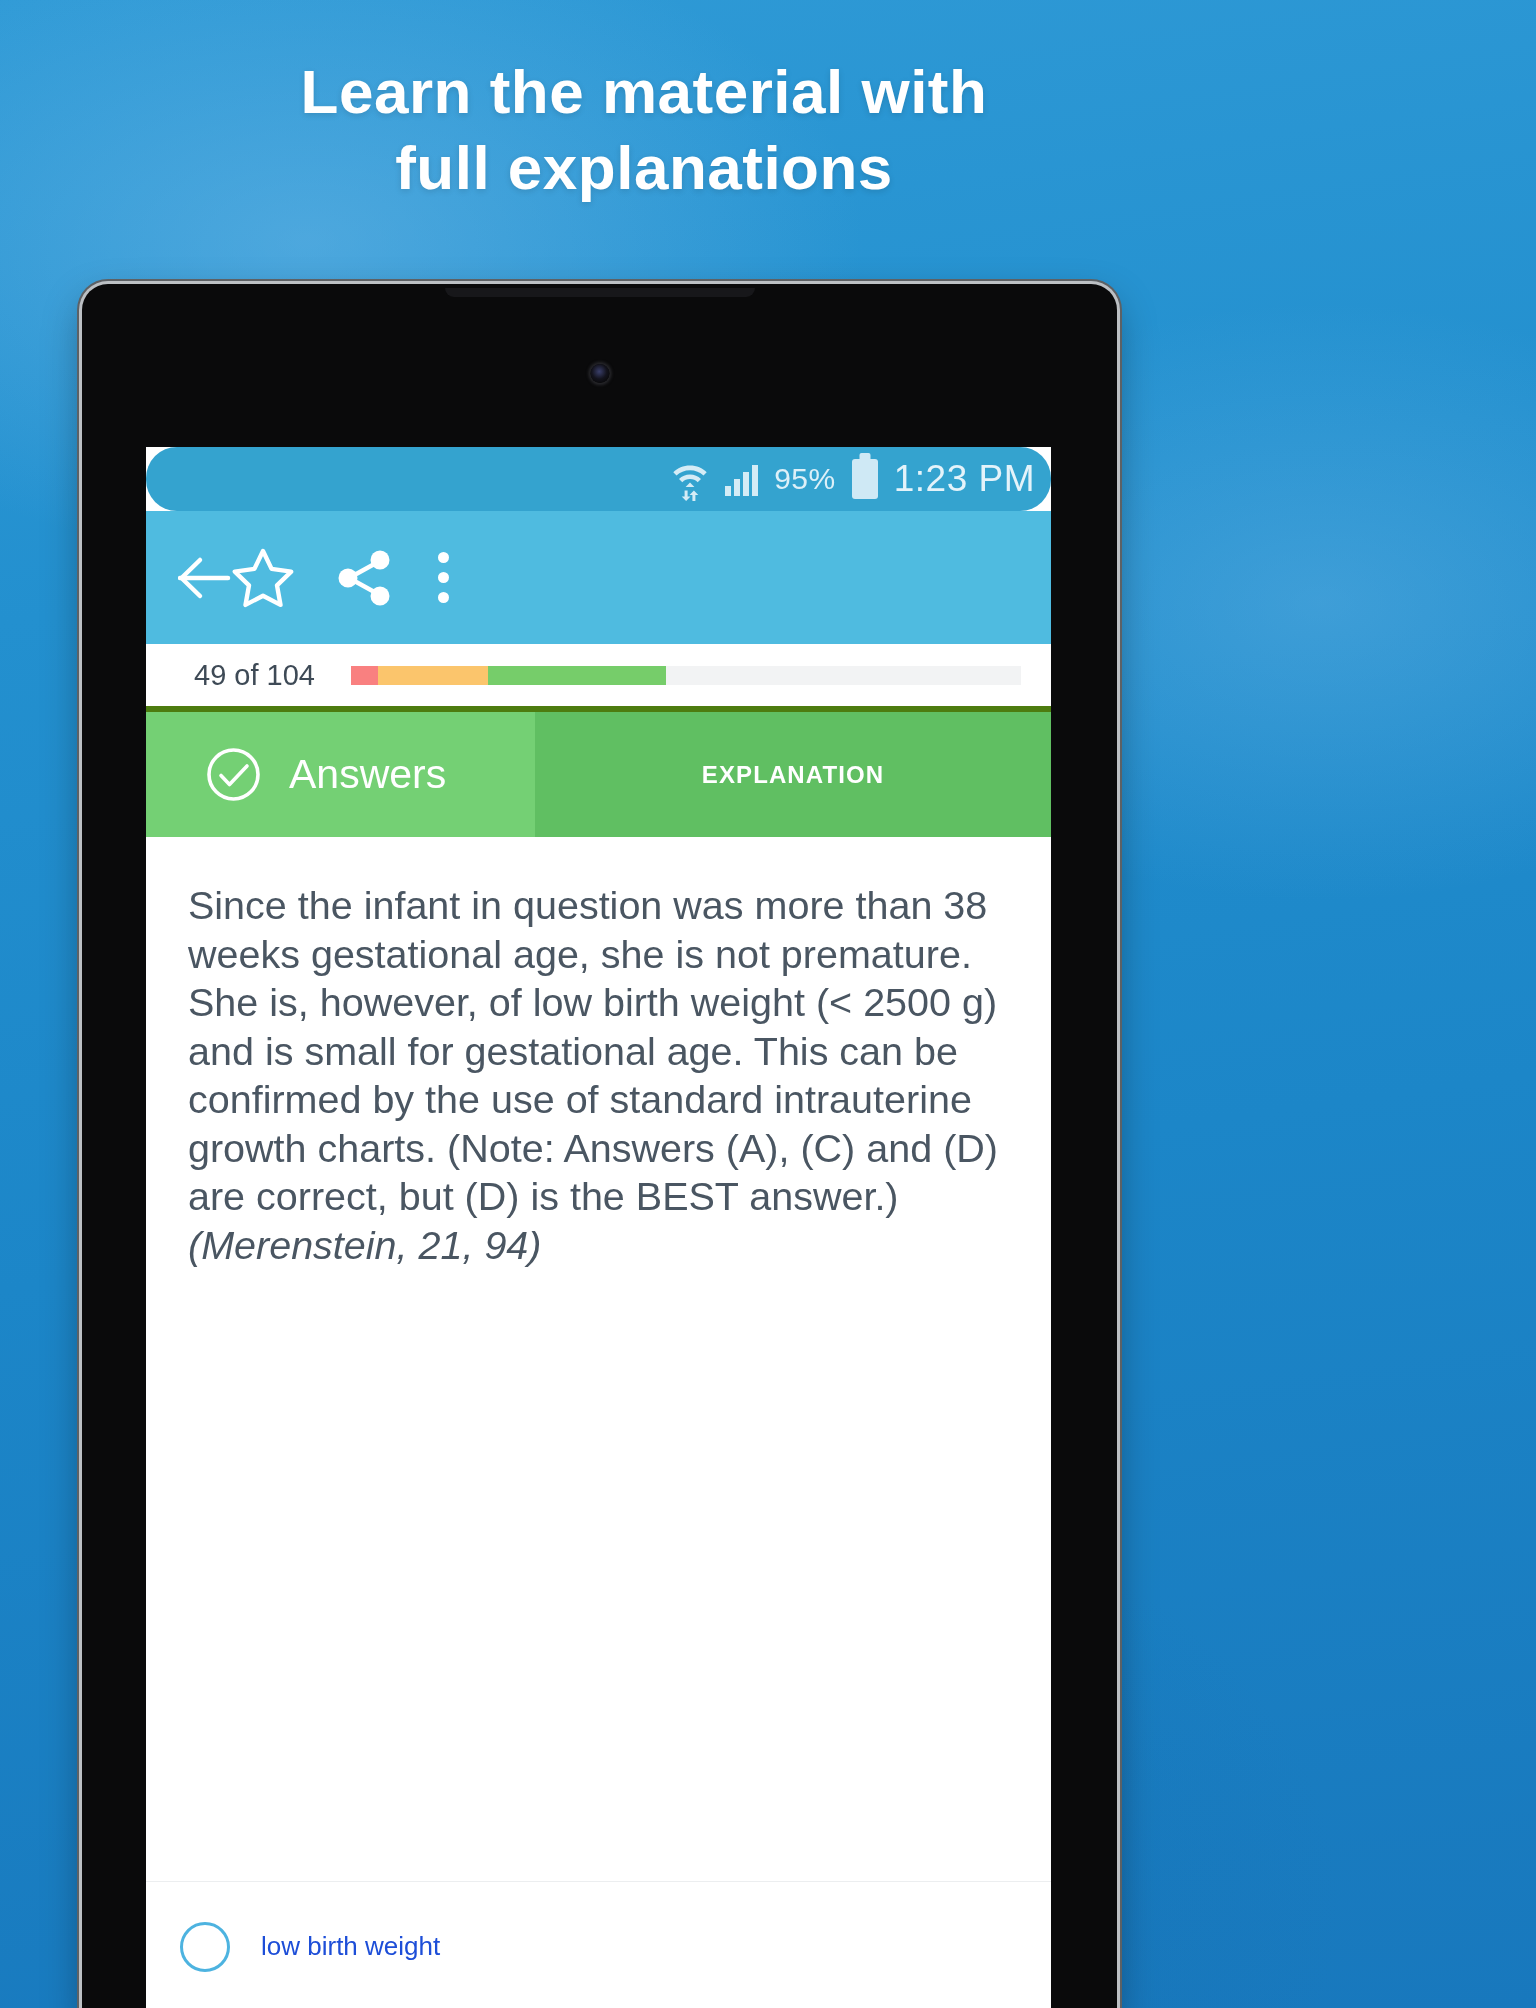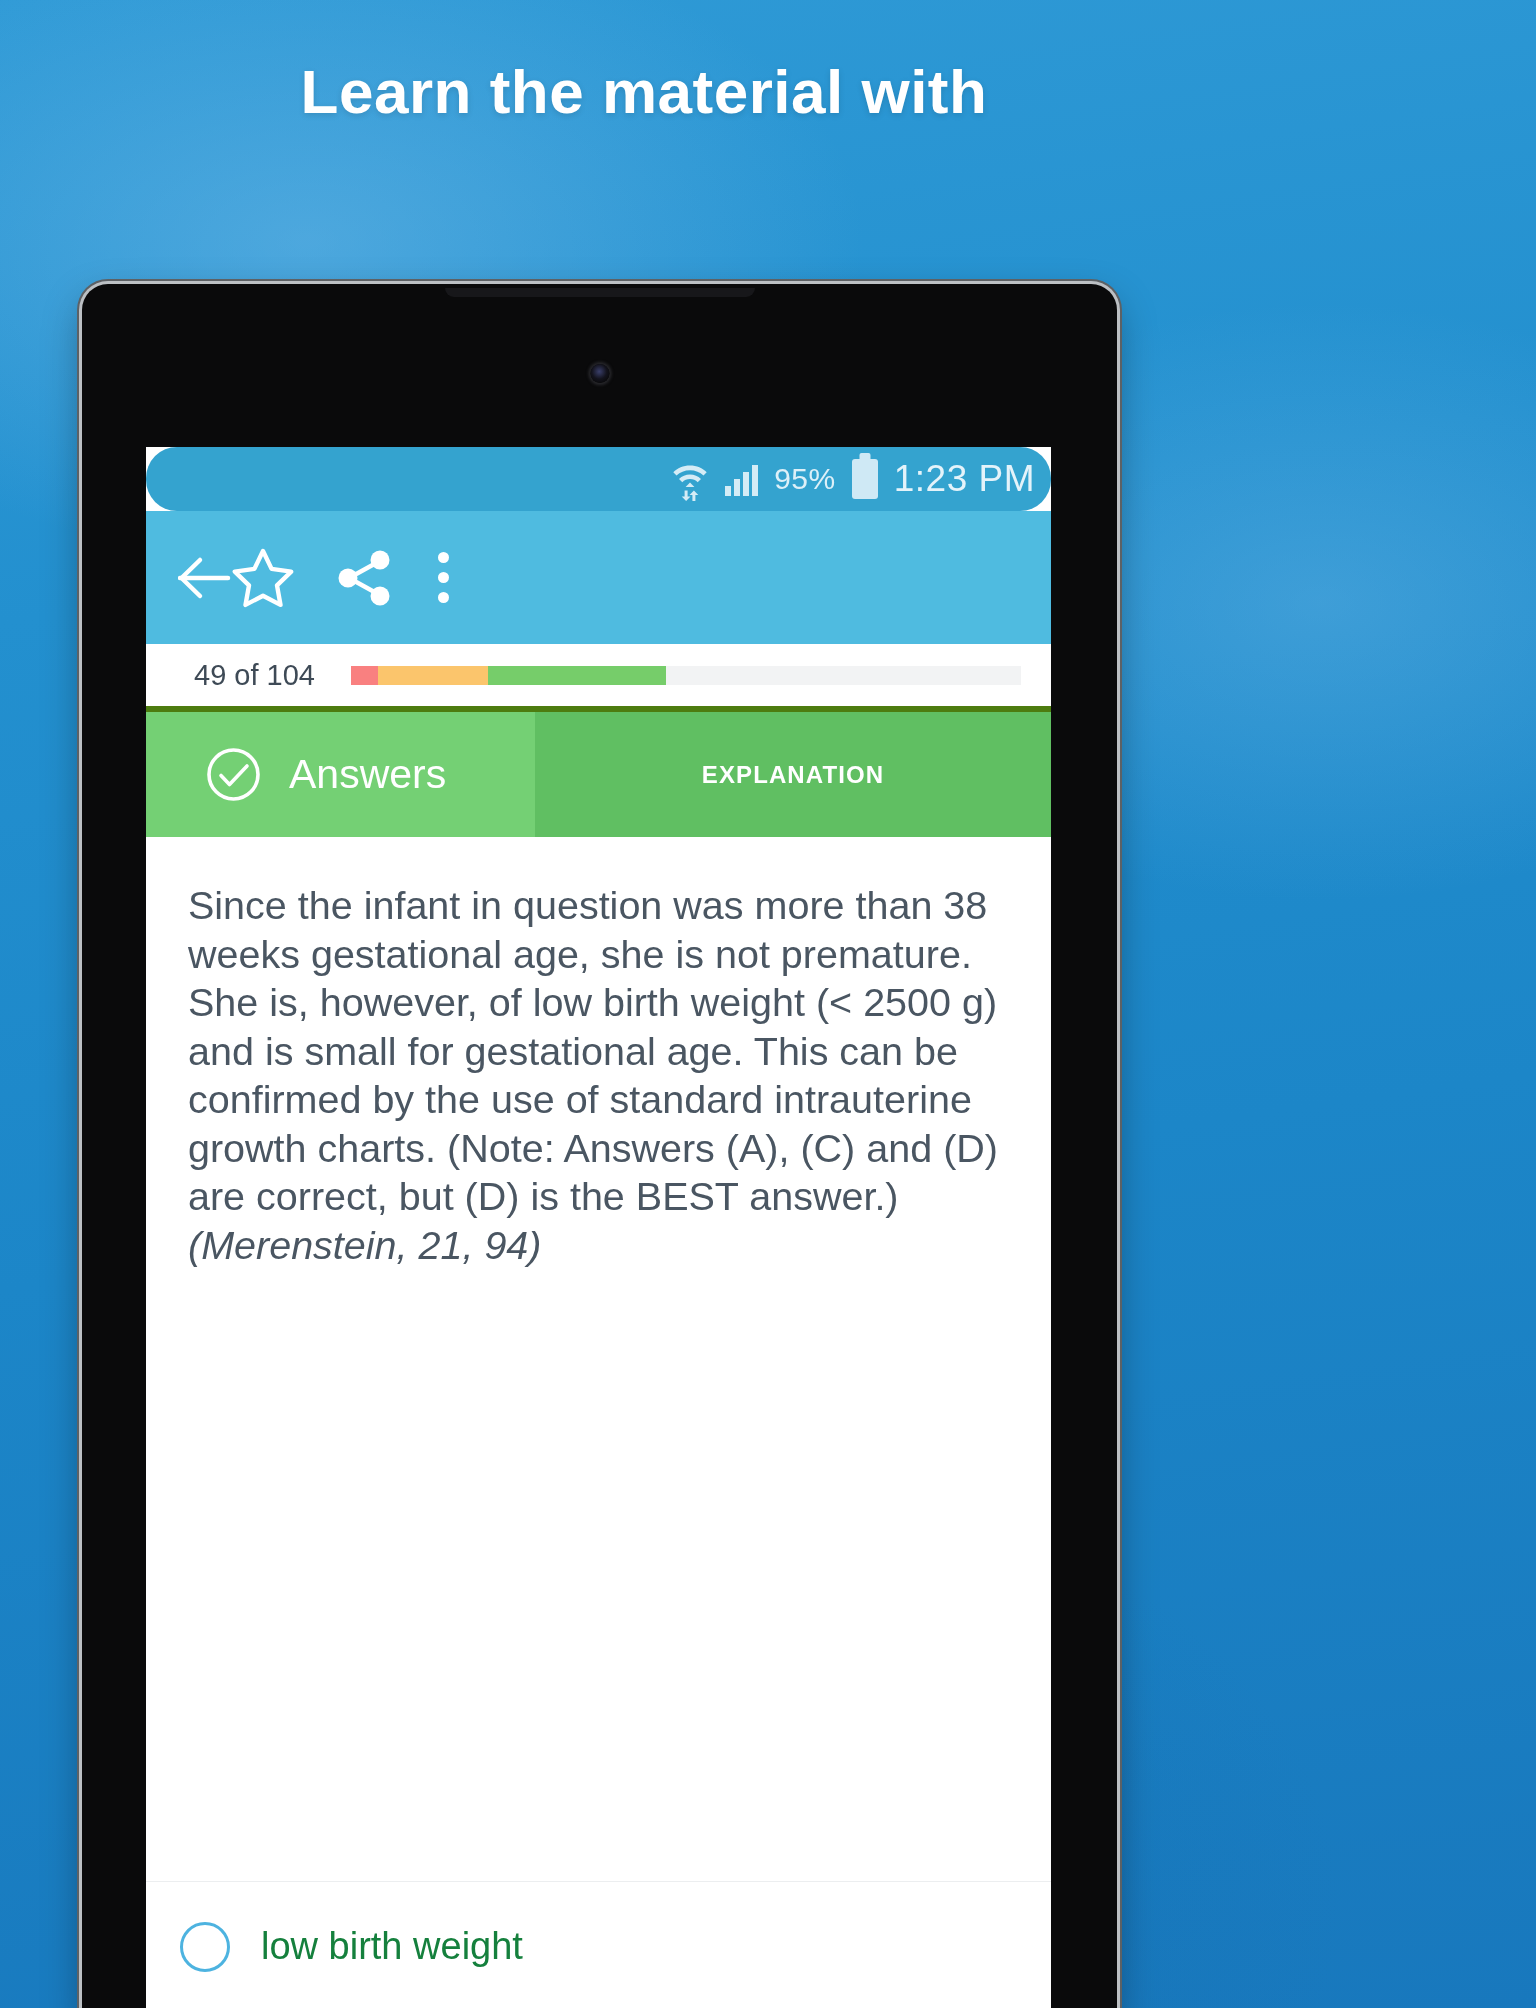--- a/index.html
+++ b/index.html
@@ -239,32 +239,33 @@
     padding-left: 34px;
     background: #ffffff;
   }
   #answer-radio {
     width: 50px; height: 50px;
     border-radius: 50%;
     border: 3px solid #4db3e0;
     flex: 0 0 auto;
   }
   #answer-label {
-    color: #15803d;
-    font-size: 38px;
+    color: #1d4ed8;
+    font-size: 26px;
     margin-left: 31px;
   }
 </style>
 </head>
 <body>
 
 <div id="promo-bg"></div>
 
 <div id="headline">
   <span class="hl-line">Learn the material with</span>
+  <span class="hl-line">full explanations</span>
 </div>
 
 <div id="tablet">
   <div id="camera"></div>
 
   <div id="screen">
 
     <div id="status-bar">
       <span class="sb-icon">
         <svg id="wifi-icon" viewBox="0 0 38 44" aria-hidden="true">

